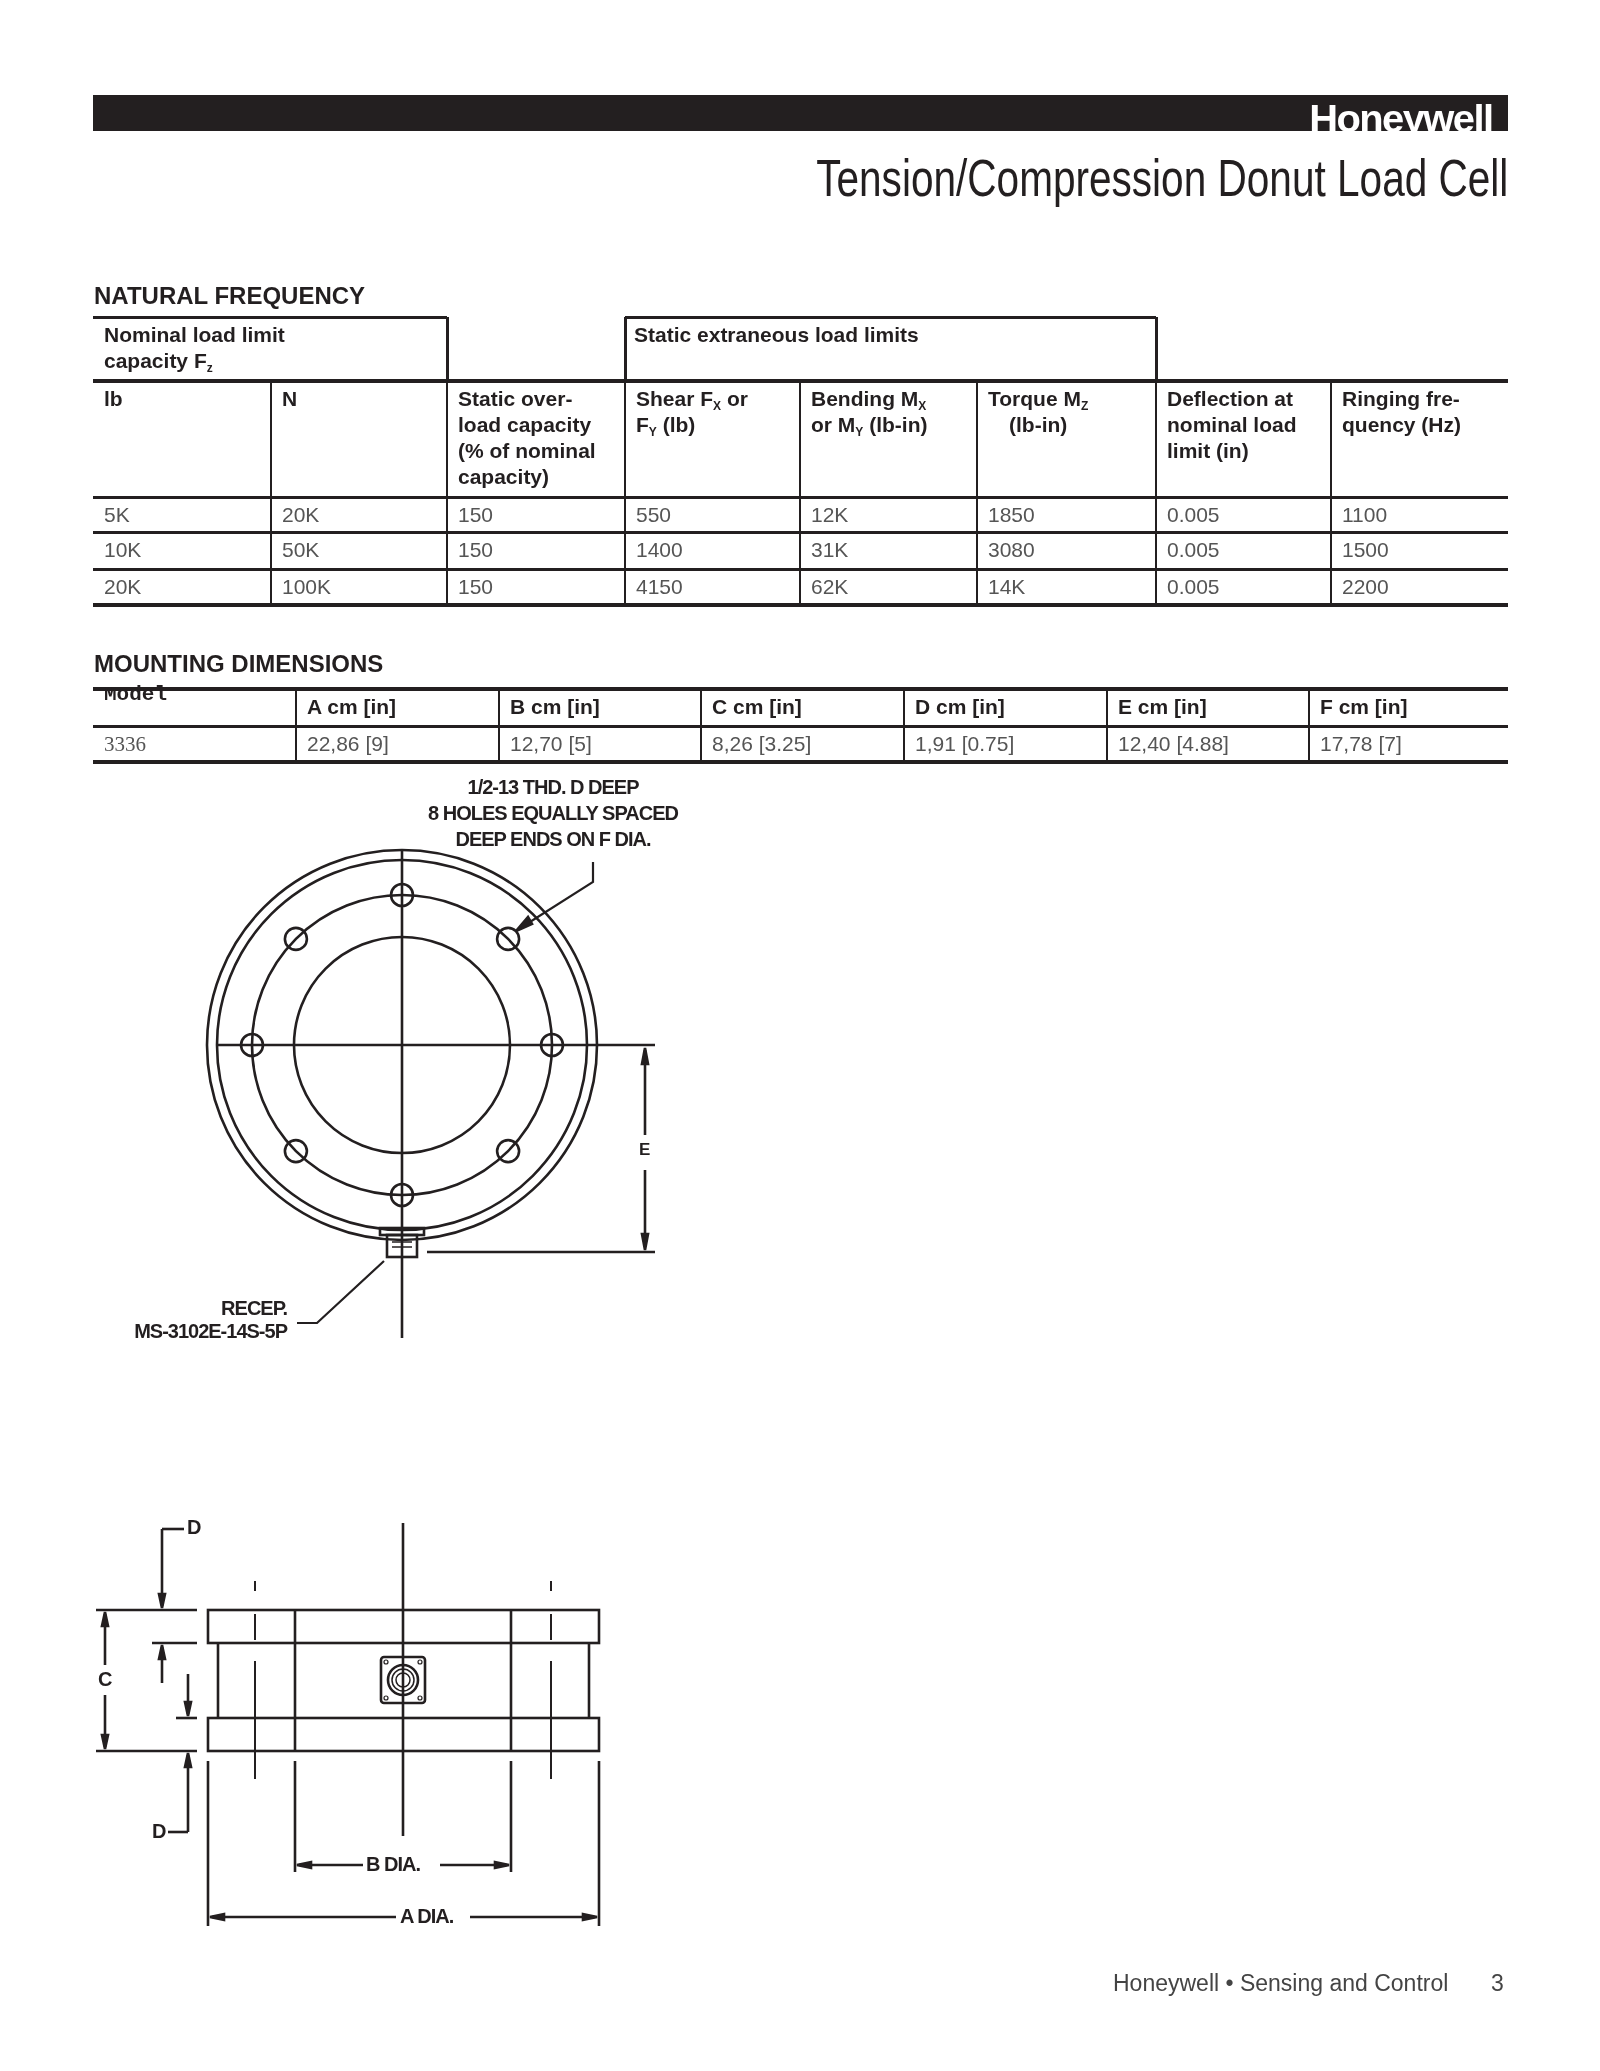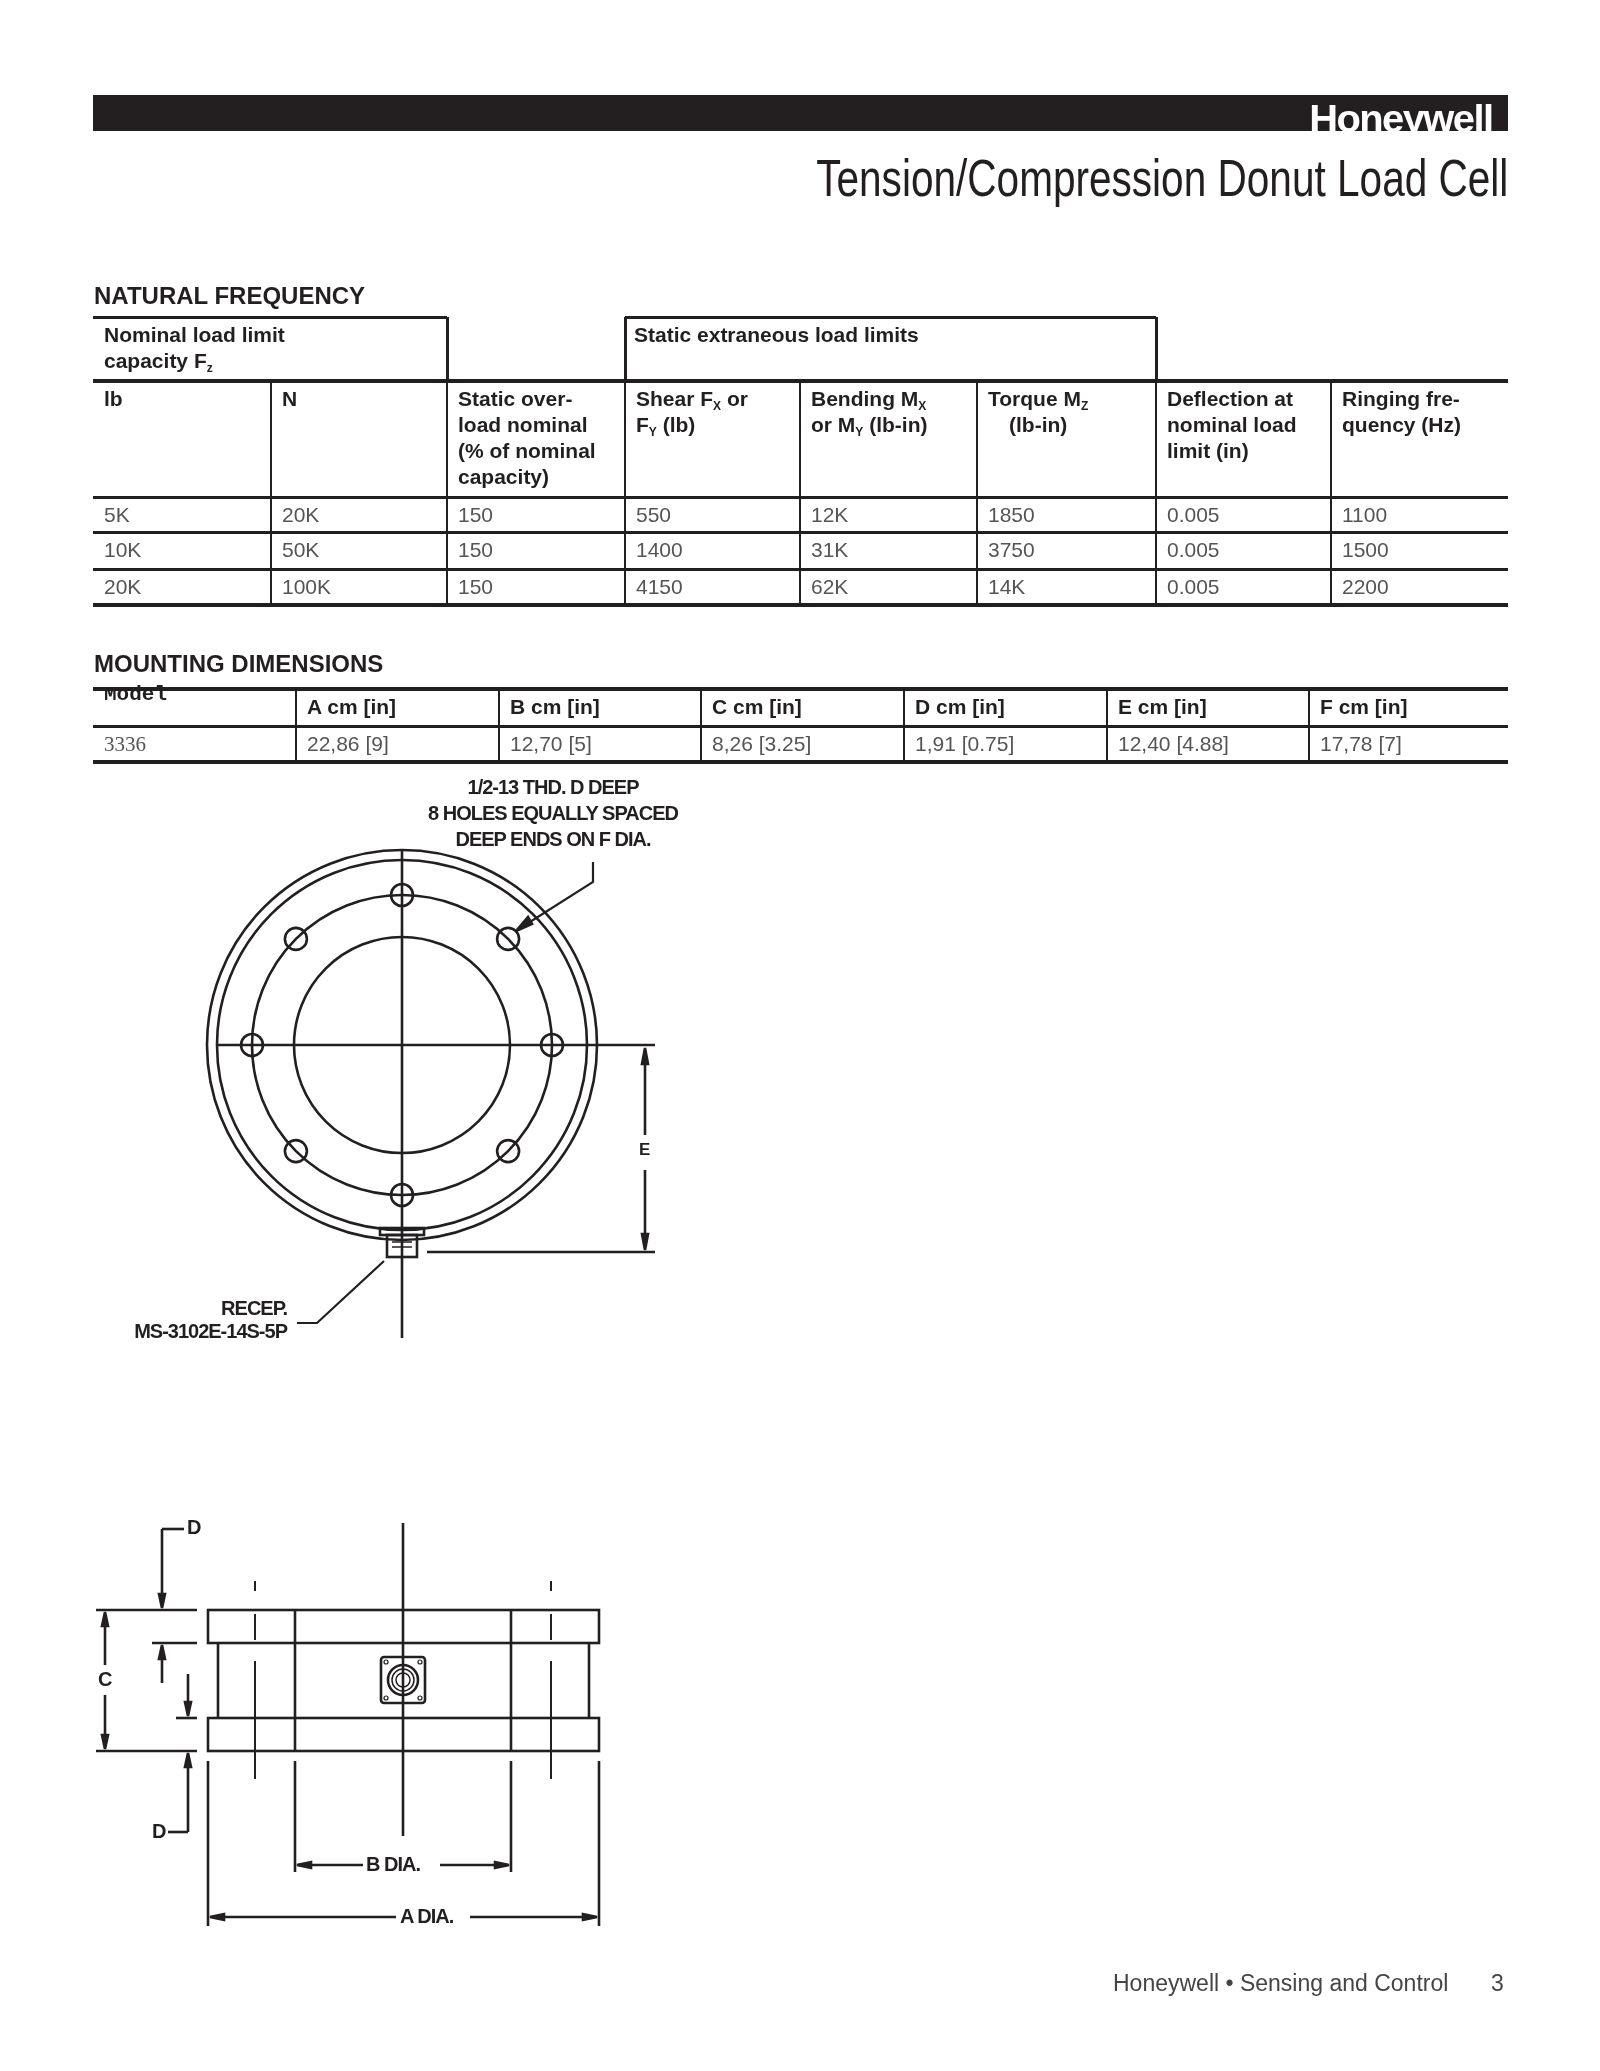--- a/index.html
+++ b/index.html
@@ -58,21 +58,21 @@
     <div class="cell hdr" style="left: 104px; top: 348px;">capacity F<sub>z</sub></div>
     <div class="cell hdr" style="left: 634px; top: 322px;">Static extraneous load limits</div>
     <div class="cell hdr" style="left: 104px; top: 386px;">
       <div>lb</div>
     </div>
     <div class="cell hdr" style="left: 282px; top: 386px;">
       <div>N</div>
     </div>
     <div class="cell hdr" style="left: 458px; top: 386px;">
       <div>Static over-</div>
-      <div>load nominal</div>
+      <div>load capacity</div>
       <div>(% of nominal</div>
       <div>capacity)</div>
     </div>
     <div class="cell hdr" style="left: 636px; top: 386px;">
       <div>Shear F<sub>X</sub> or</div>
       <div>F<sub>Y</sub> (lb)</div>
     </div>
     <div class="cell hdr" style="left: 811px; top: 386px;">
       <div>Bending M<sub>X</sub></div>
       <div>or M<sub>Y</sub> (lb-in)</div>
@@ -96,21 +96,21 @@
     <div class="cell val" style="left: 636px; top: 502px;">550</div>
     <div class="cell val" style="left: 811px; top: 502px;">12K</div>
     <div class="cell val" style="left: 988px; top: 502px;">1850</div>
     <div class="cell val" style="left: 1167px; top: 502px;">0.005</div>
     <div class="cell val" style="left: 1342px; top: 502px;">1100</div>
     <div class="cell val" style="left: 104px; top: 537px;">10K</div>
     <div class="cell val" style="left: 282px; top: 537px;">50K</div>
     <div class="cell val" style="left: 458px; top: 537px;">150</div>
     <div class="cell val" style="left: 636px; top: 537px;">1400</div>
     <div class="cell val" style="left: 811px; top: 537px;">31K</div>
-    <div class="cell val" style="left: 988px; top: 537px;">3750</div>
+    <div class="cell val" style="left: 988px; top: 537px;">3080</div>
     <div class="cell val" style="left: 1167px; top: 537px;">0.005</div>
     <div class="cell val" style="left: 1342px; top: 537px;">1500</div>
     <div class="cell val" style="left: 104px; top: 574px;">20K</div>
     <div class="cell val" style="left: 282px; top: 574px;">100K</div>
     <div class="cell val" style="left: 458px; top: 574px;">150</div>
     <div class="cell val" style="left: 636px; top: 574px;">4150</div>
     <div class="cell val" style="left: 811px; top: 574px;">62K</div>
     <div class="cell val" style="left: 988px; top: 574px;">14K</div>
     <div class="cell val" style="left: 1167px; top: 574px;">0.005</div>
     <div class="cell val" style="left: 1342px; top: 574px;">2200</div>

